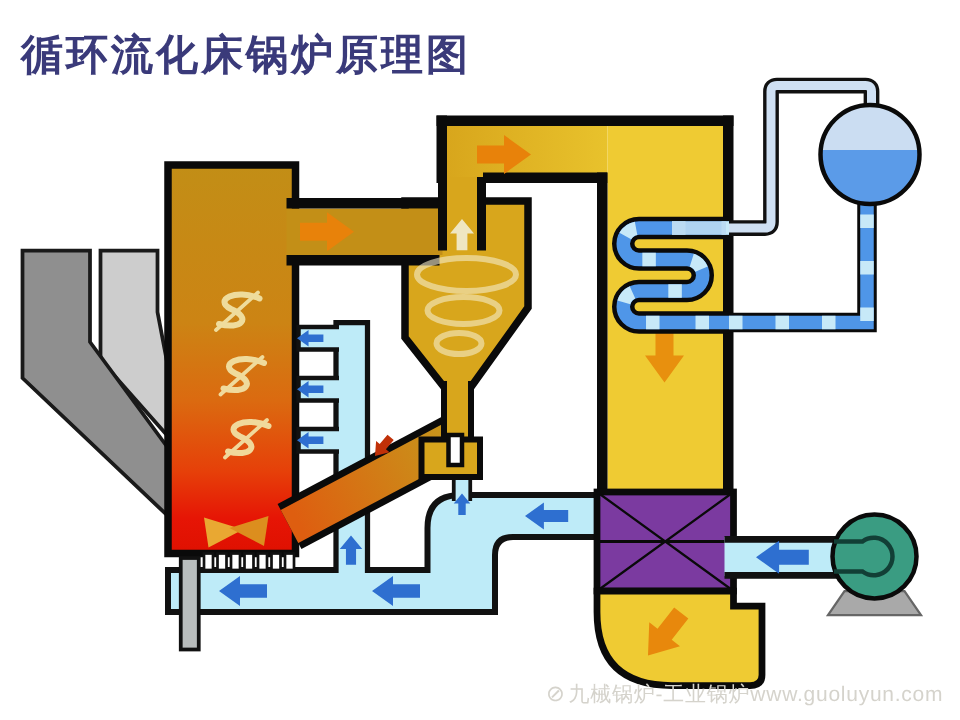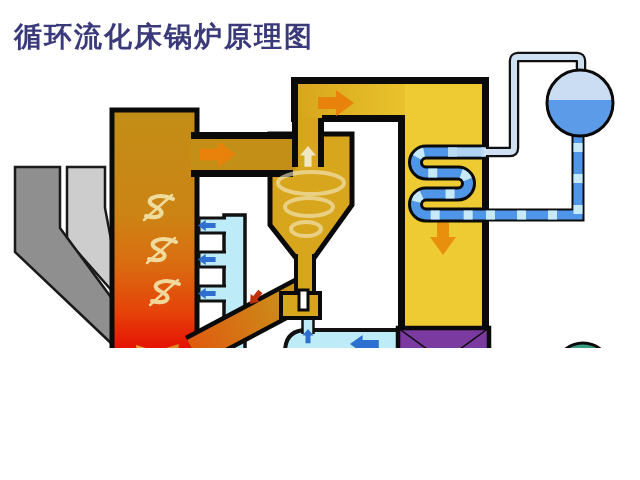--- a/index.html
+++ b/index.html
@@ -1,16 +1,16 @@
 <!DOCTYPE html>
 <html><head>
 <meta charset="utf-8">
 <style>
   html,body{margin:0;padding:0;background:#fff;}
-  #stage{position:relative;width:640px;height:348px;background:#ffffff;overflow:hidden;
+  #stage{position:relative;width:640px;height:480px;background:#ffffff;overflow:hidden;
          font-family:"Liberation Sans",sans-serif;}
   #stage svg{position:absolute;left:0;top:0;}
   .title{position:absolute;left:14px;top:18px;font-family:"Liberation Serif","DejaVu Serif",serif;
          font-weight:bold;font-size:28px;letter-spacing:2px;color:#3A3A7A;white-space:nowrap;}
   .watermark{position:absolute;left:364px;top:453px;font-size:14px;color:#D5D3CC;
          white-space:nowrap;filter:blur(0.5px);letter-spacing:0.5px;}
   .watermark .logo{font-size:15px;margin-right:2px;}
 </style>
 </head>
 <body>
@@ -205,14 +205,17 @@
 
   <g>
     <path d="M547.1,100 A33,33 0 0 1 612.9,100 Z" fill="#CBDDF2"></path>
     <path d="M547.1,100 A33,33 0 1 0 612.9,100 Z" fill="#5B9BE8"></path>
     <circle cx="580" cy="103" r="33" fill="none" stroke="#0A0A0A" stroke-width="3"></circle>
   </g>
 </svg>
 
 <div class="title">循环流化床锅炉原理图</div>
 
-
+<div class="watermark">
+  <span class="logo">⊘</span><span>九械锅炉-工业锅炉www.guoluyun.com</span>
 </div>
 
+</div>
+
 </body></html>

